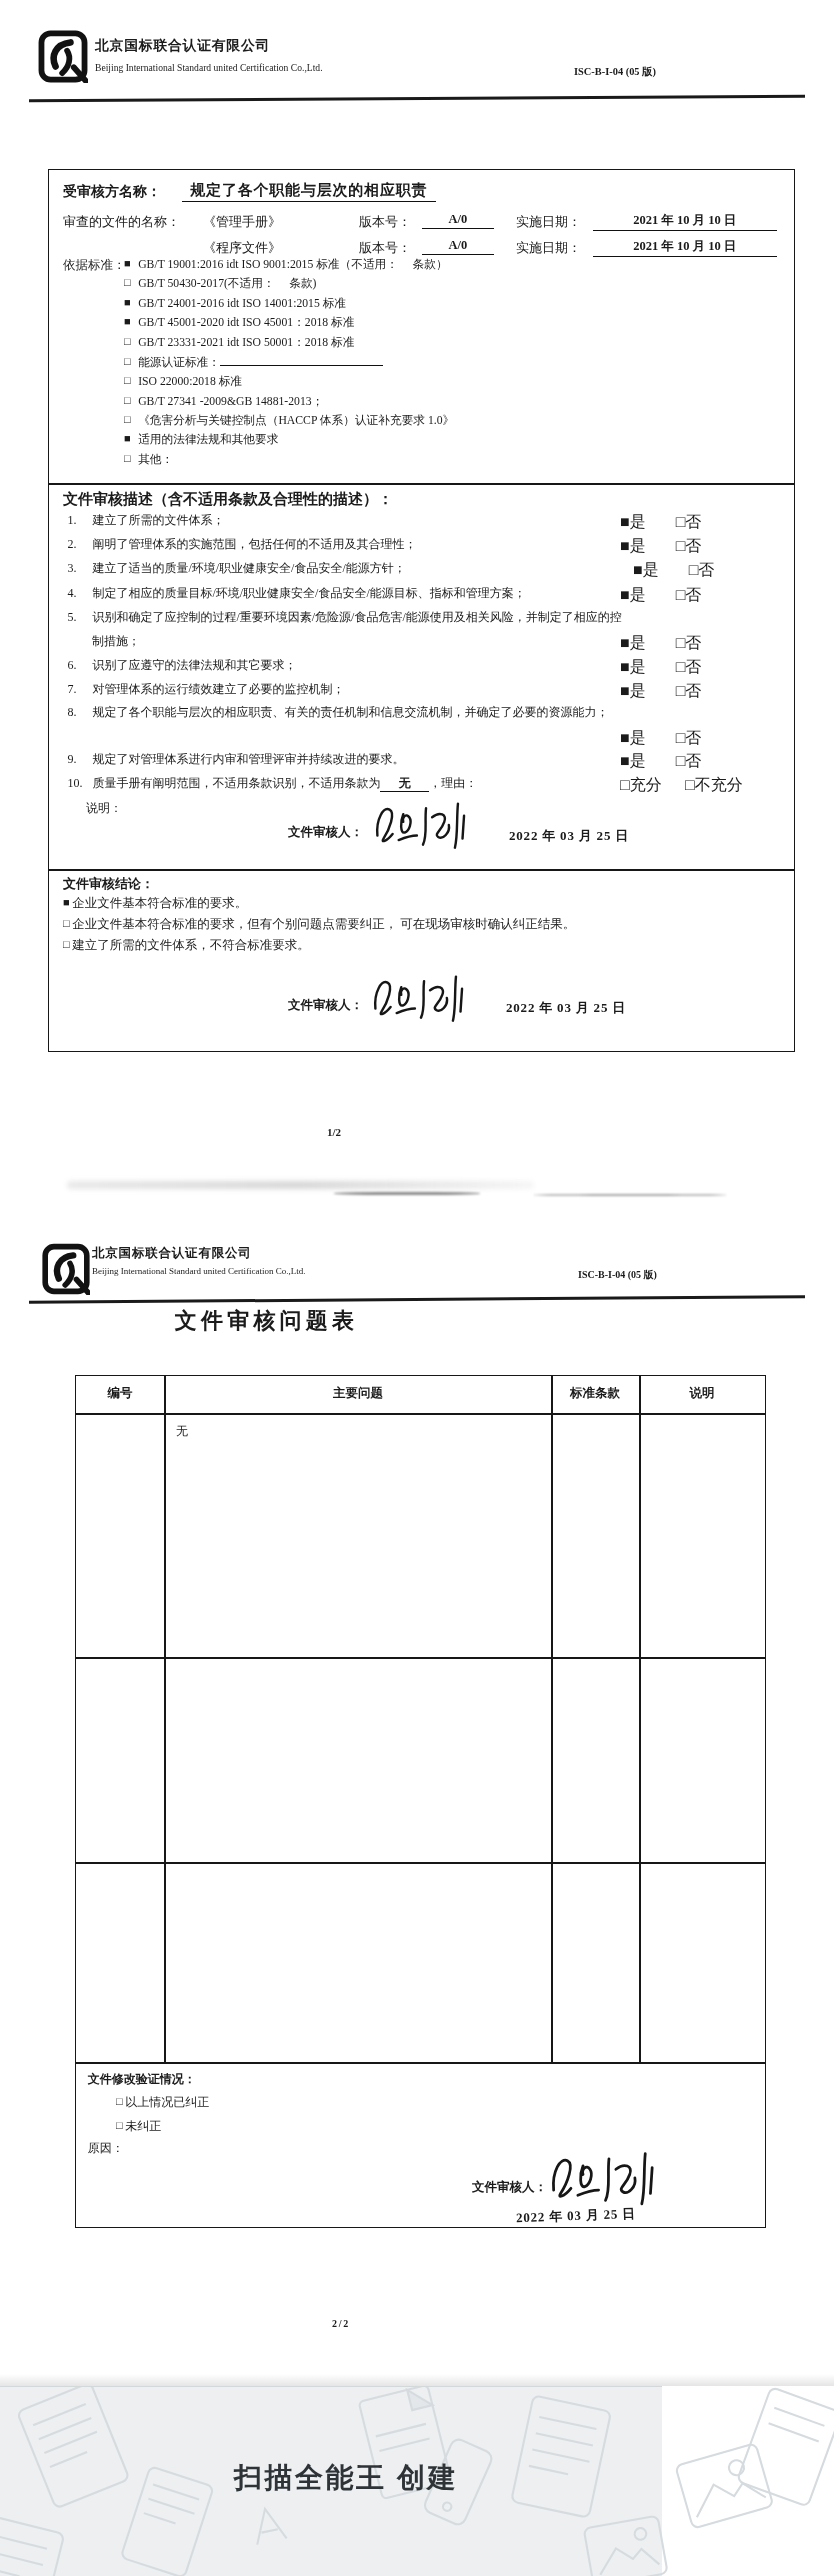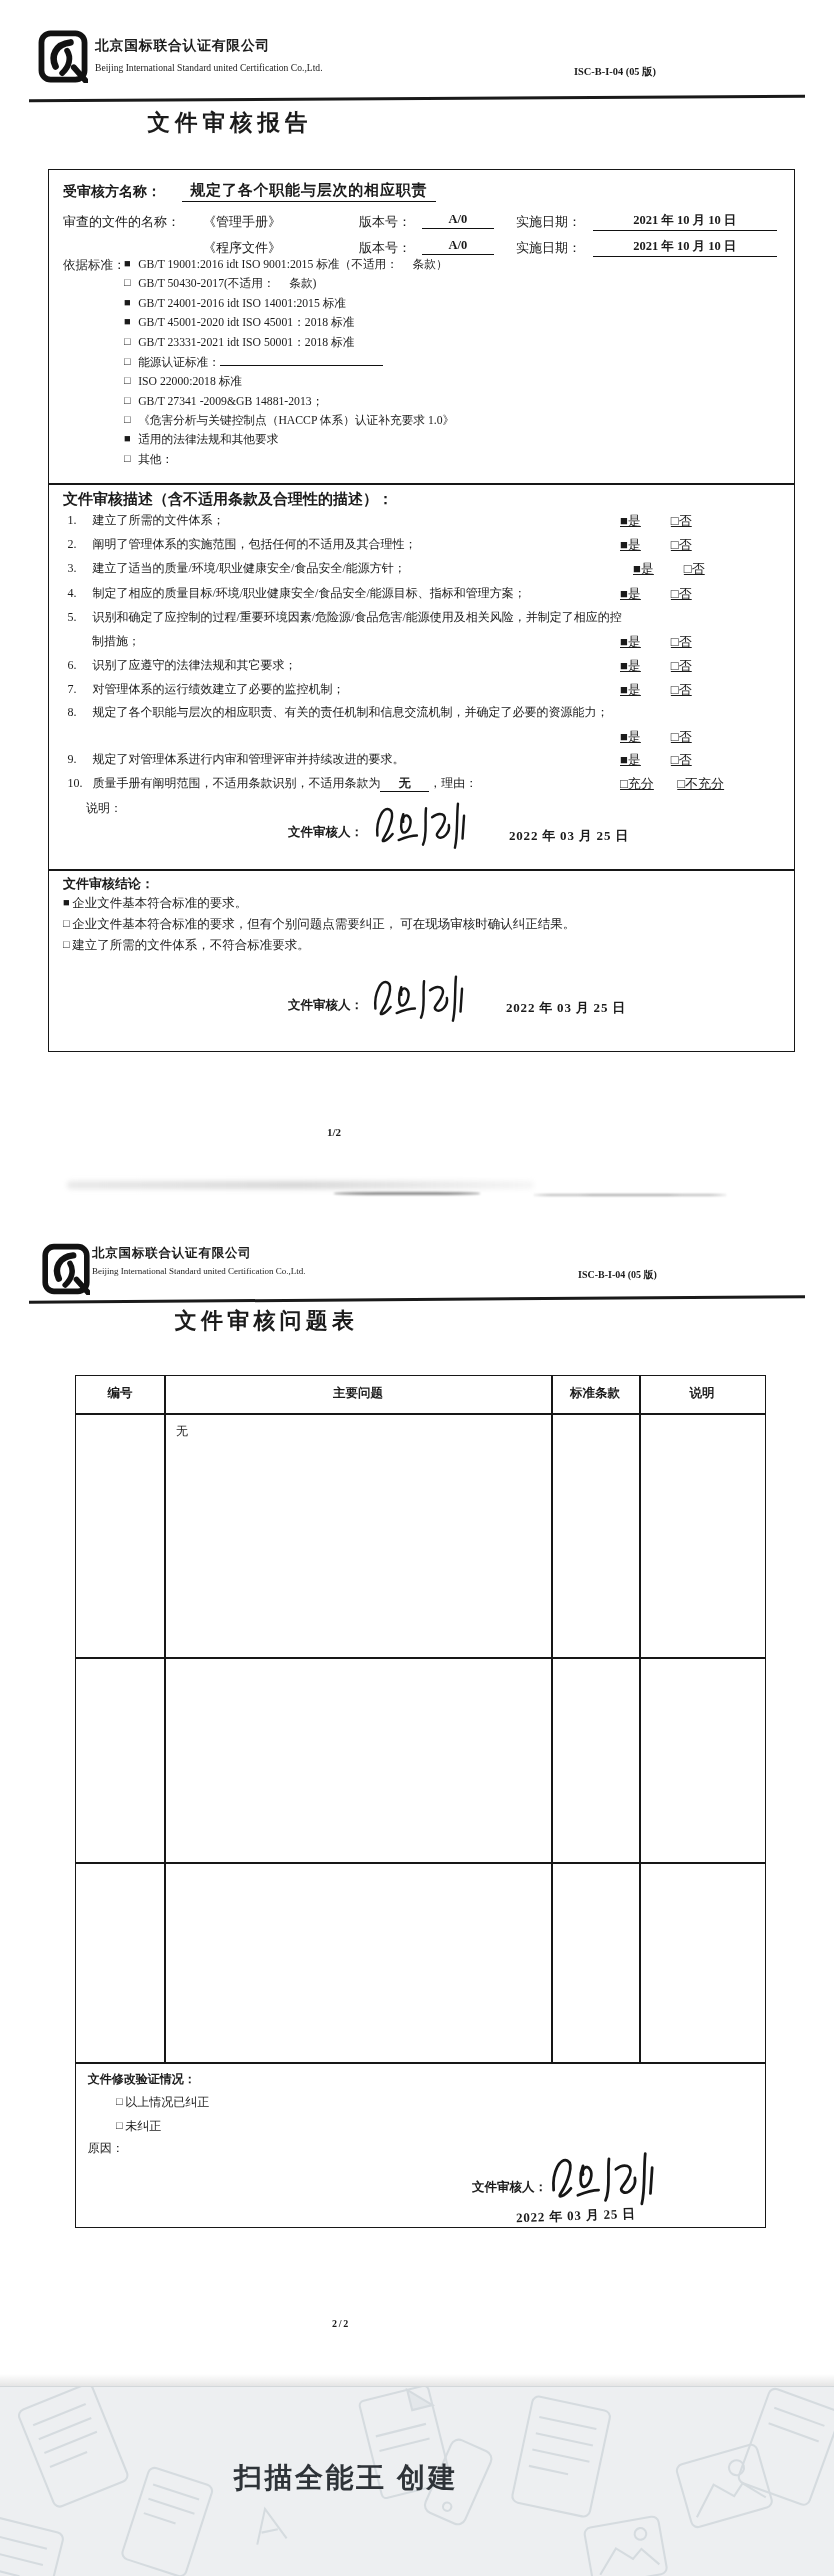--- a/index.html
+++ b/index.html
@@ -10,49 +10,48 @@
   .b{font-weight:bold;}
   .nowrap{white-space:nowrap;}
   .rule{height:2.5px;background:#1a1a1a;}
   .doc-box{position:absolute;border:1.7px solid #171717;}
   .uv{font-weight:bold;border-bottom:1.7px solid #111;padding:0 8.3px 0.8px 8.3px;text-align:center;}
   .cb{margin-right:7.5px;font-size:11px;position:relative;top:-0.8px;}
   .cbt{margin-right:2.5px;font-size:11px;position:relative;top:-0.8px;}
   .stdrow{left:75px;font-size:11.7px;white-space:nowrap;}
   .itemnum{display:inline-block;width:25px;}
   .itemrow{left:18.4px;font-size:12px;white-space:nowrap;}
-  .ans{left:571px;font-size:13px;white-space:nowrap;text-decoration:underline;}
+  .ans{left:571px;font-size:16px;white-space:nowrap;}
   .ans .no{margin-left:30px;}
   .hline{left:0;width:100%;height:1.7px;background:#171717;}
   .vline{top:0;width:1.7px;background:#171717;}
   .th{font-size:12.5px;text-align:center;font-weight:bold;}
   .blankline{display:inline-block;width:163px;height:11px;border-bottom:1.7px solid #111;}
   .sig-label{font-family:"Liberation Sans", sans-serif;font-weight:bold;font-size:12.5px;}
   .sig-date{font-weight:bold;font-size:13px;letter-spacing:0.8px;}
   .pagenum{font-weight:bold;font-size:11px;font-family:Liberation Serif, serif;}
-  .banner{left:0;top:2386px;width:834px;height:190px;background:#edeff1;border-top:0.8px solid #d3d8db;}
+  .banner{left:0;top:2386px;width:662px;height:190px;background:#edeff1;border-top:0.8px solid #d3d8db;}
   .wm{left:125px;top:72px;width:442px;text-align:center;font-family:"Liberation Sans",sans-serif;
       font-size:28px;font-weight:600;color:#2e3338;letter-spacing:2.5px;}
 </style>
 </head>
 <body>
 
 <div class="canvas">
 
   <svg class="abs" style="left:38px;top:30px" width="50" height="53" viewBox="0 0 60 64">
     <rect x="4" y="4" width="52" height="56" rx="11" fill="none" stroke="#121212" stroke-width="7"></rect>
     <path d="M39 15 C21 17 15 31 21 44" fill="none" stroke="#121212" stroke-width="8" stroke-linecap="round"></path>
     <path d="M35 25 C40 33 38 44 29 52" fill="none" stroke="#121212" stroke-width="7" stroke-linecap="round"></path>
     <path d="M43 45 L58 62" stroke="#121212" stroke-width="7" stroke-linecap="round"></path>
   </svg>
   <div class="abs sans b nowrap" style="left:95px;top:37px;font-size:13.8px;letter-spacing:0.8px;">北京国标联合认证有限公司</div>
   <div class="abs nowrap" style="left:95px;top:62px;font-size:9.6px;">Beijing International Standard united Certification Co.,Ltd.</div>
   <div class="abs b nowrap" style="left:574px;top:65px;font-size:10.4px;">ISC-B-I-04 (05 版)</div>
   <div class="abs rule" style="left:29px;top:97px;width:776px;transform:rotate(-0.35deg);"></div>
-  <div class="abs sans b" style="left:63px;top:107px;width:334px;text-align:center;font-size:22.5px;letter-spacing:5px;">文件审核报告</div>
 
   <div class="doc-box" style="left:48px;top:169px;width:745px;height:881px;">
 
     <div class="abs sans b nowrap" style="left:14px;top:13.3px;font-size:14px;">受审核方名称：</div>
     <div class="abs uv nowrap" style="left:133px;top:11px;font-size:15px;letter-spacing:0.8px;">规定了各个职能与层次的相应职责</div>
 
     <div class="abs nowrap" style="left:14px;top:43px;font-size:13px;font-family:Liberation Mono, monospace;">审查的文件的名称：</div>
     <div class="abs nowrap" style="left:154px;top:43px;font-size:13px;">《管理手册》</div>
     <div class="abs nowrap" style="left:310px;top:43px;font-size:13px;">版本号：</div>
     <div class="abs uv nowrap" style="left:373px;top:42px;width:55px;font-size:12.5px;">A/0</div>

